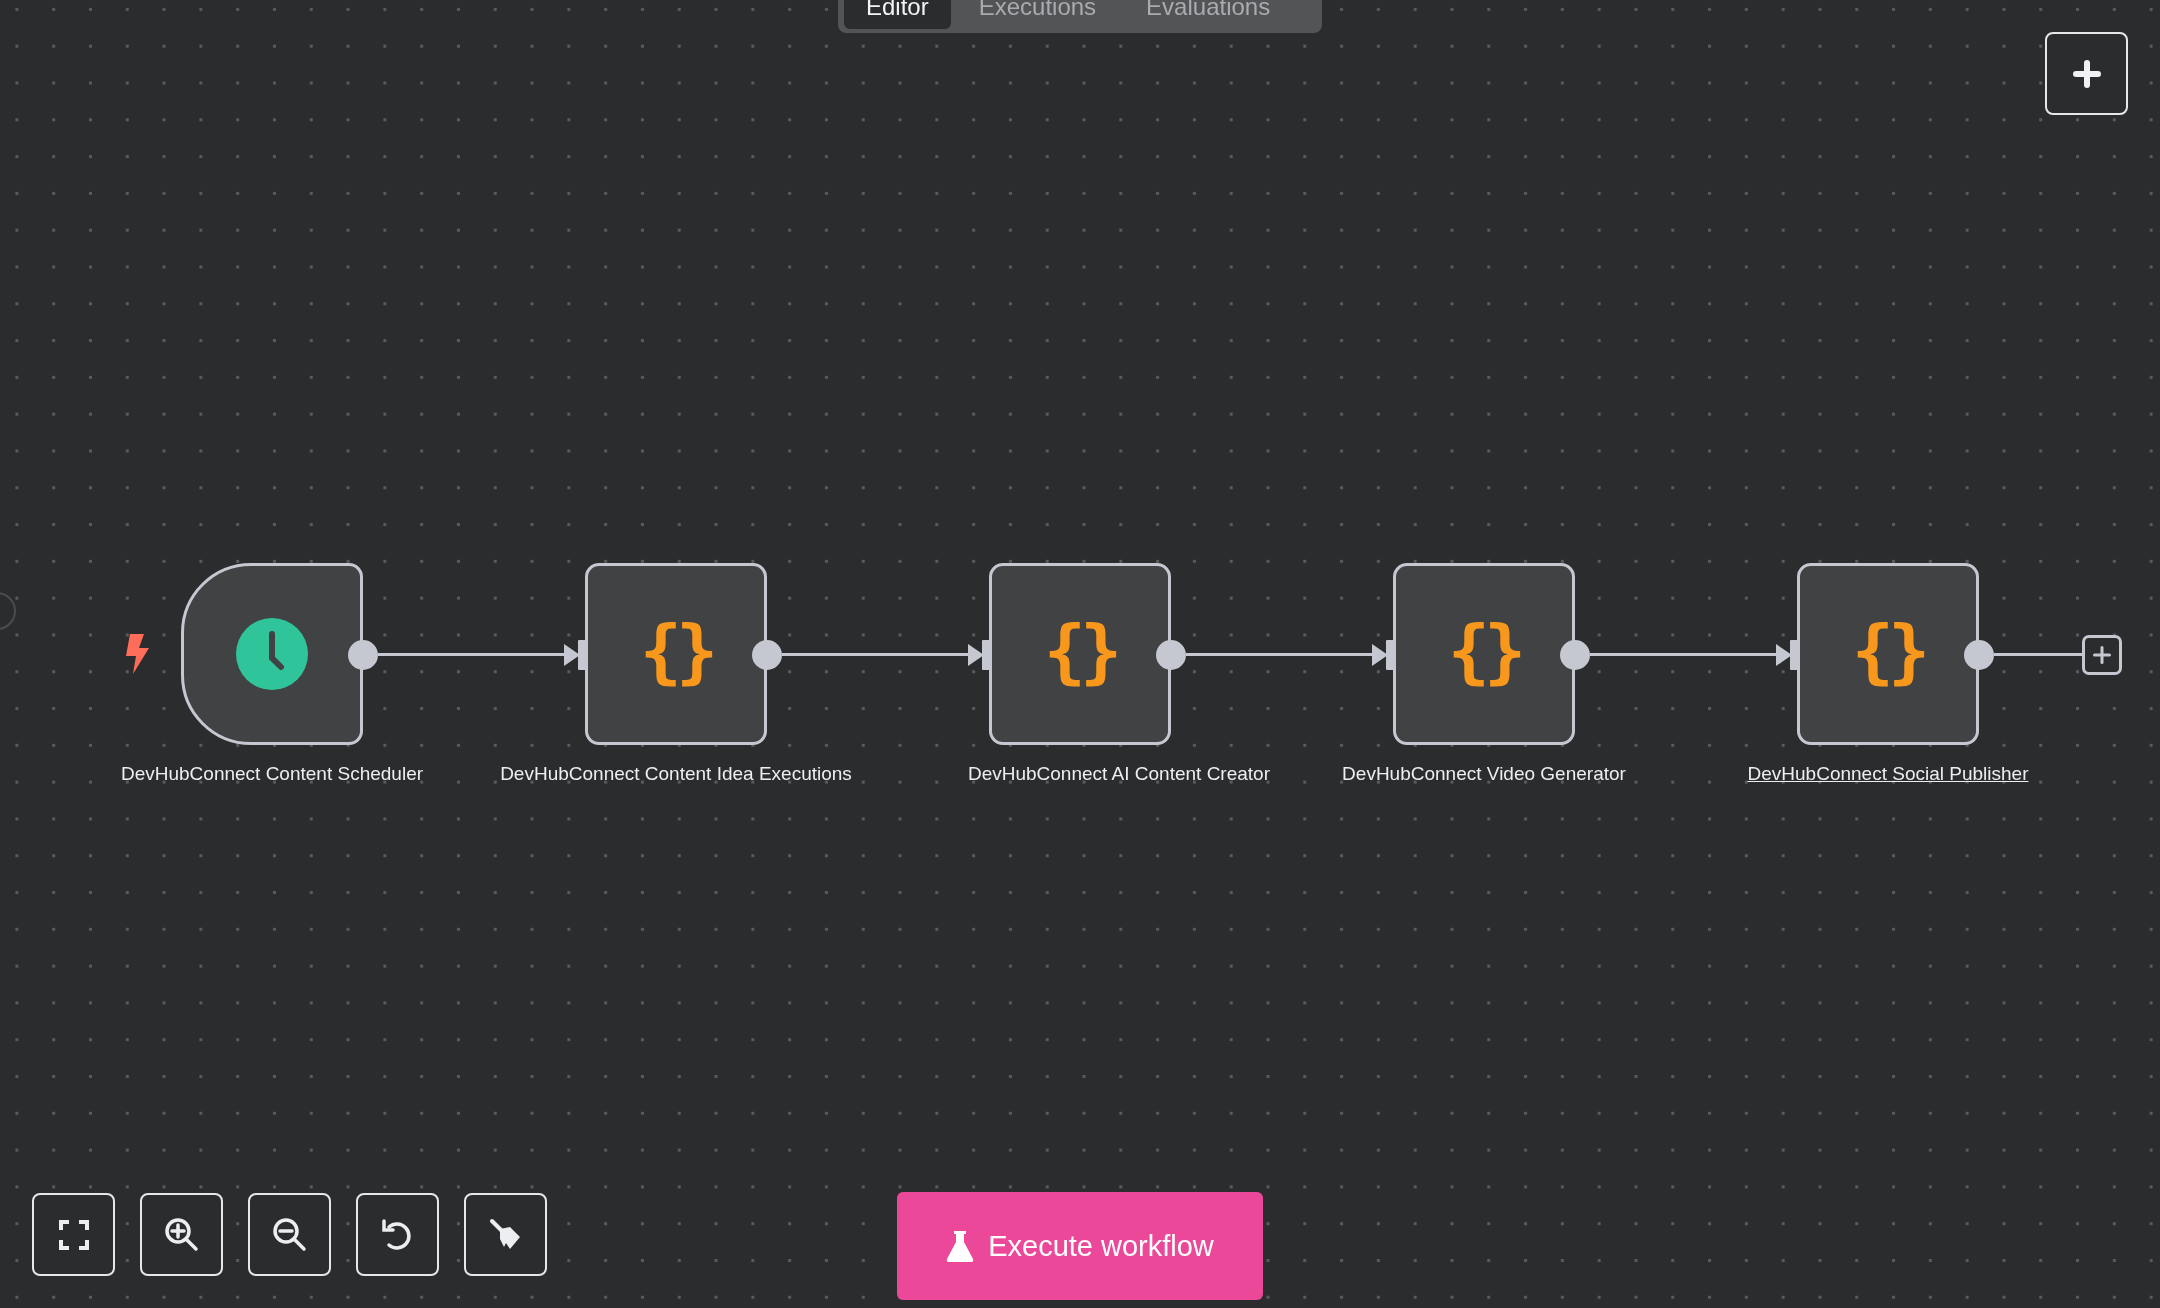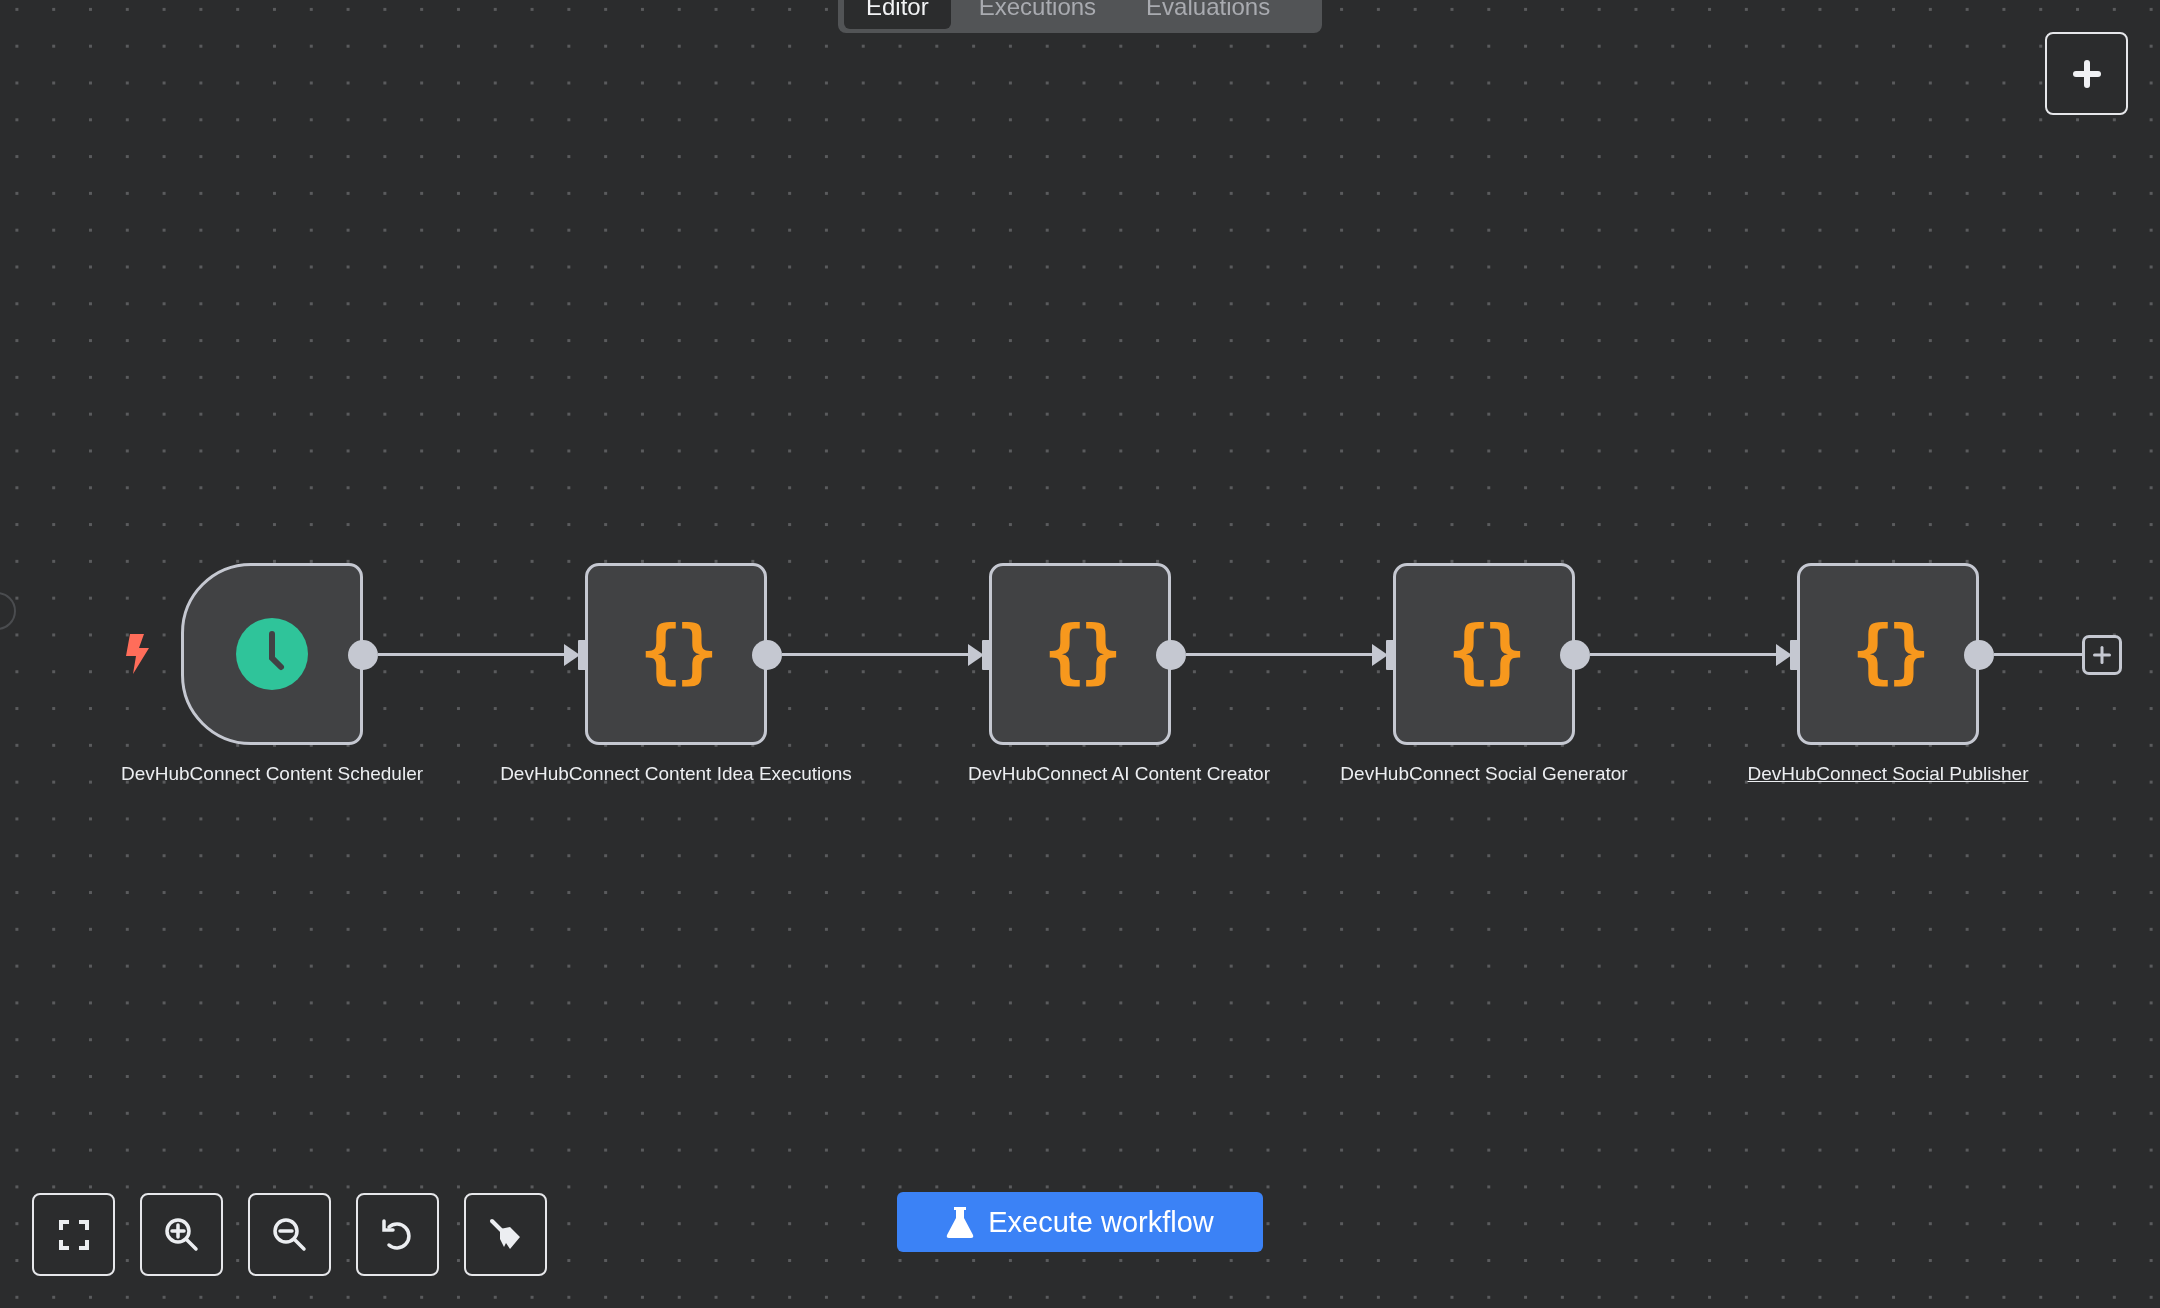--- a/index.html
+++ b/index.html
@@ -69,22 +69,22 @@
     position: absolute; left: 2082px; top: 635px; width: 40px; height: 40px;
     border: 3px solid #c5c8d1; border-radius: 7px; background: #2b2c2d;
     display: flex; align-items: center; justify-content: center; cursor: pointer;
   }
   .ctrl-btn {
     position: absolute; top: 1193px; width: 83px; height: 83px;
     border: 2.5px solid #e6e7ea; border-radius: 8px; background: #2b2c2d;
     display: flex; align-items: center; justify-content: center; cursor: pointer;
   }
   .exec-btn {
-    position: absolute; left: 897px; top: 1192px; width: 366px; height: 60px;
-    background: #3b82f6; border-radius: 6px; display: flex; align-items: center;
+    position: absolute; left: 897px; top: 1192px; width: 366px; height: 108px;
+    background: #ec4899; border-radius: 6px; display: flex; align-items: center;
     justify-content: center; gap: 14px; cursor: pointer; color: #ffffff; font-size: 29px;
   }
 </style>
 </head>
 <body>
 
 <div class="tabbar">
   <div class="tab active">Editor</div>
   <div class="tab">Executions</div>
   <div class="tab">Evaluations</div>
@@ -139,21 +139,21 @@
 <div class="node" style="left:989px;">
   <span class="braces">{}</span>
 </div>
 <div class="out-handle" style="left:1156px;"></div>
 <div class="node-label" style="left:890px;text-align:right;">DevHubConnect AI Content Creator</div>
 
 <div class="node" style="left:1393px;">
   <span class="braces">{}</span>
 </div>
 <div class="out-handle" style="left:1560px;"></div>
-<div class="node-label" style="left:1294px;">DevHubConnect Social Generator</div>
+<div class="node-label" style="left:1294px;">DevHubConnect Video Generator</div>
 
 <div class="node" style="left:1797px;">
   <span class="braces">{}</span>
 </div>
 <div class="out-handle" style="left:1964px;"></div>
 <div class="node-label" style="left:1698px;text-decoration:underline;">DevHubConnect Social Publisher</div>
 
 <div class="end-plus">
   <svg width="22" height="22" viewBox="0 0 22 22">
     <rect x="9.5" y="2" width="3" height="18" rx="1.5" fill="#c5c8d1"></rect>

